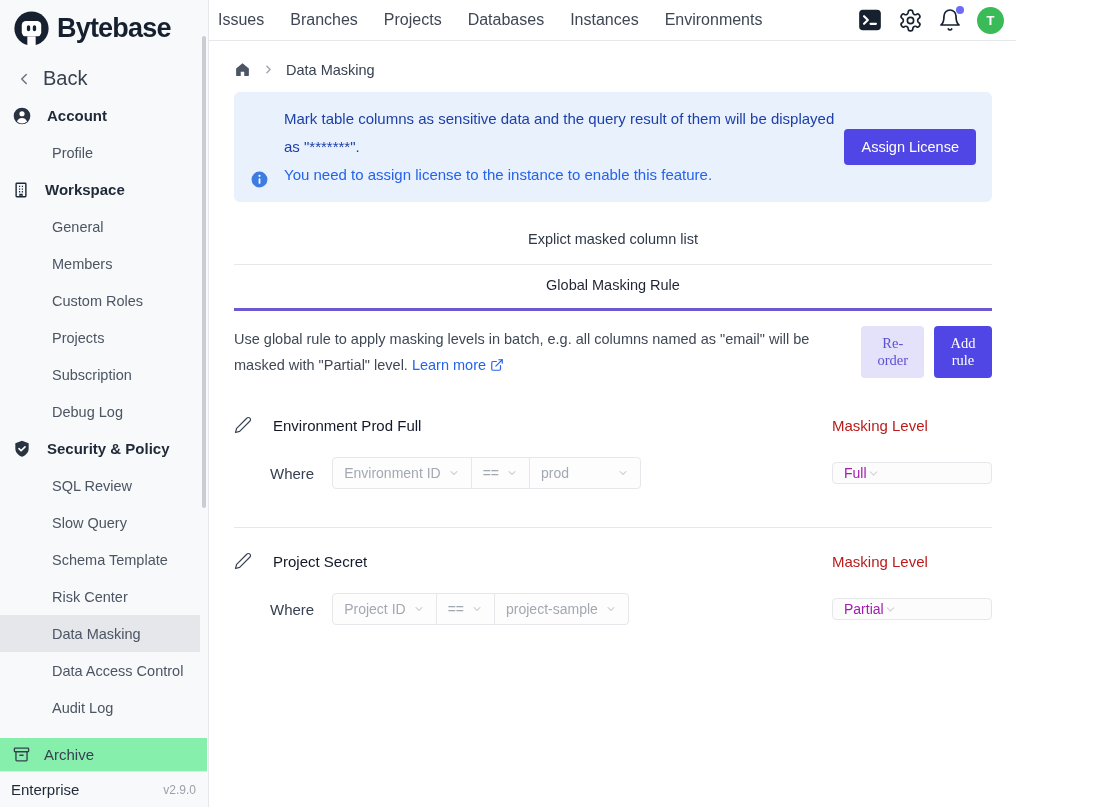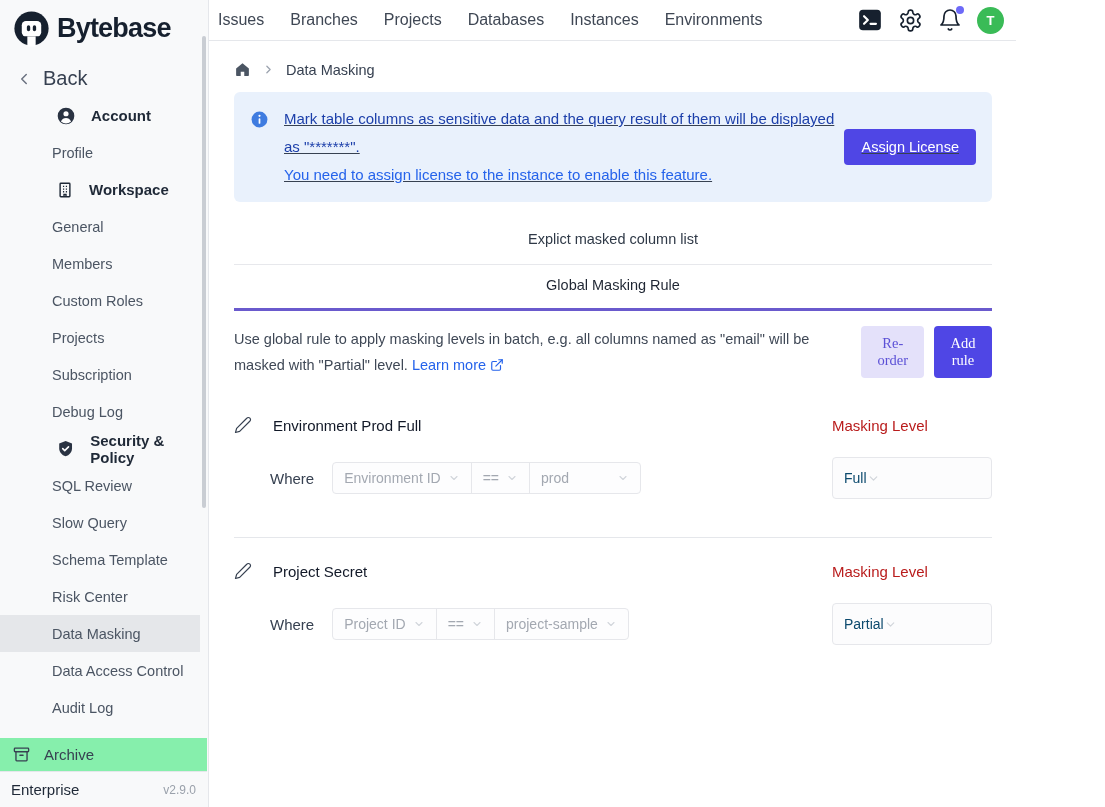--- a/index.html
+++ b/index.html
@@ -7,21 +7,21 @@
   body { font-family:"Liberation Sans", sans-serif; color:#374151; }
   #app { position:relative; width:1016px; height:807px; background:#fff; overflow:hidden; }
 
   
   .sidebar { position:absolute; left:0; top:0; bottom:0; width:209px; background:#f8f9fa; border-right:1px solid #e5e7eb; }
   .logo-row { height:56px; display:flex; align-items:center; padding-left:13px; gap:7px; }
   .logo-text { font-size:27px; font-weight:700; color:#16202e; letter-spacing:-0.8px; }
   .side-nav { position:absolute; top:56px; left:0; right:0; bottom:72px; overflow:hidden; padding-top:4px; }
   .side-row { height:37px; display:flex; align-items:center; }
   .back-row { padding-left:15px; gap:10px; font-size:20px; color:#374151; cursor:pointer; }
-  .side-section { padding-left:12px; gap:15px; font-size:15px; font-weight:600; color:#1f2937; margin-top:0;margin-left:44px; }
+  .side-section { padding-left:12px; gap:15px; font-size:15px; font-weight:600; color:#1f2937; margin-top:0; }
   .side-sub { padding-left:52px; font-size:14.5px; color:#4b5563; cursor:pointer; margin-right:8px; }
   .side-sub.selected { background:#e5e7ea; }
   .side-scrollbar { position:absolute; right:2px; top:36px; width:4px; height:472px; background:#c9cdd3; border-radius:2px; }
   .archive-row { position:absolute; left:0; right:1px; bottom:36px; height:33px; background:#86efac; display:flex; align-items:center; gap:13px; padding-left:12px; font-size:15px; color:#374151; cursor:pointer; }
   .side-footer { position:absolute; left:0; right:1px; bottom:0; height:36px; border-top:1px solid #e5e7eb; background:#f8f9fa; display:flex; align-items:center; justify-content:space-between; padding:0 11px; }
   .plan-label { font-size:15px; color:#1f2937; }
   .version-label { font-size:12px; color:#9aa1ab; }
 
   
   .topbar { position:absolute; left:209px; right:0; top:0; height:41px; background:#fff; border-bottom:1px solid #e5e7eb; display:flex; align-items:center; padding:0 12px 0 9px; }
@@ -30,21 +30,21 @@
   .top-icons { margin-left:auto; display:flex; align-items:center; gap:15px; }
   .icon-btn { display:flex; align-items:center; justify-content:center; cursor:pointer; position:relative; }
   .notif-dot { position:absolute; top:-2px; right:-2px; width:8px; height:8px; border-radius:50%; background:#6d6af8; }
   .avatar { width:27px; height:27px; border-radius:50%; background:#3abb57; color:#fff; font-size:13px; font-weight:700; display:flex; align-items:center; justify-content:center; cursor:pointer; }
 
   
   .main { position:absolute; left:210px; top:41px; right:0; bottom:0; background:#fff; padding:0 24px; }
   .breadcrumb { display:flex; align-items:center; gap:11px; padding:20px 0 14px; }
   .breadcrumb-text { font-size:14.5px; color:#374151; }
 
-  .banner { background:#e9f1fc; border-radius:6px; padding:13px 16px; display:flex; align-items:flex-start;text-decoration:underline; }
+  .banner { background:#e9f1fc; border-radius:6px; padding:13px 16px; display:flex; align-items:flex-end; }
   .banner-text { margin-left:15px; }
   .banner-line1 { font-size:15px; line-height:28px; color:#1c3faa; font-weight:500; }
   .banner-line2 { font-size:15px; line-height:28px; color:#2563eb; }
   .btn { border:none; border-radius:4px; cursor:pointer; font-family:inherit; }
   .btn-primary { background:#4f46e5; color:#fff; font-size:14.5px; font-weight:500; padding:10px 17px; }
   .banner .btn-primary { margin-left:auto; align-self:center; white-space:nowrap; }
 
   .tabs { display:flex; margin-top:17px;flex-direction:column; }
   .tab { flex:1; text-align:center; font-size:14.5px; color:#2f3947; padding:12px 0 17px; border-bottom:1px solid #e7e8ec; cursor:pointer; }
   .tab.active { font-weight:500; color:#1f2633; padding-bottom:15px; border-bottom:3px solid #6a5acd; }
@@ -58,21 +58,21 @@
 
   .rule { margin-top:38px; }
   .rule-top { display:flex; align-items:center; }
   .rule-title { margin-left:21px; font-size:15px; font-weight:500; color:#111827; }
   .masking-label { margin-left:auto; width:160px; font-size:15px; font-weight:500; color:#b91c1c; }
   .rule-bottom { display:flex; align-items:center; margin-top:23px; padding-left:36px; }
   .where-label { font-size:15px; color:#374151; }
   .cond-group { display:inline-flex; margin-left:18px; border:1px solid #e6e7eb; border-radius:4px; background:#fdfdfe; }
   .cond-seg { display:flex; align-items:center; gap:7px; padding:7px 11px; font-size:14px; color:#a3a8b1; border-right:1px solid #e6e7eb; cursor:default; }
   .cond-seg:last-child { border-right:none; }
-  .masking-select { margin-left:auto; width:160px; border:1px solid #e6e7eb; border-radius:4px; background:#fcfcfd; padding:12px 11px; font-size:14px; color:#0c4a6e; display:flex; align-items:center; justify-content:flex-start; cursor:default; }
+  .masking-select { margin-left:auto; width:160px; border:1px solid #e6e7eb; border-radius:4px; background:#fcfcfd; padding:2px 11px; font-size:14px; color:#a21caf; display:flex; align-items:center; justify-content:flex-start; cursor:default; }
   .rule-divider { border:none; border-top:1px solid #e5e7eb; margin-top:38px; }
 
   svg { display:block; }
 </style>
 </head>
 <body>
 
 <div id="app">
 
   <aside class="sidebar">

